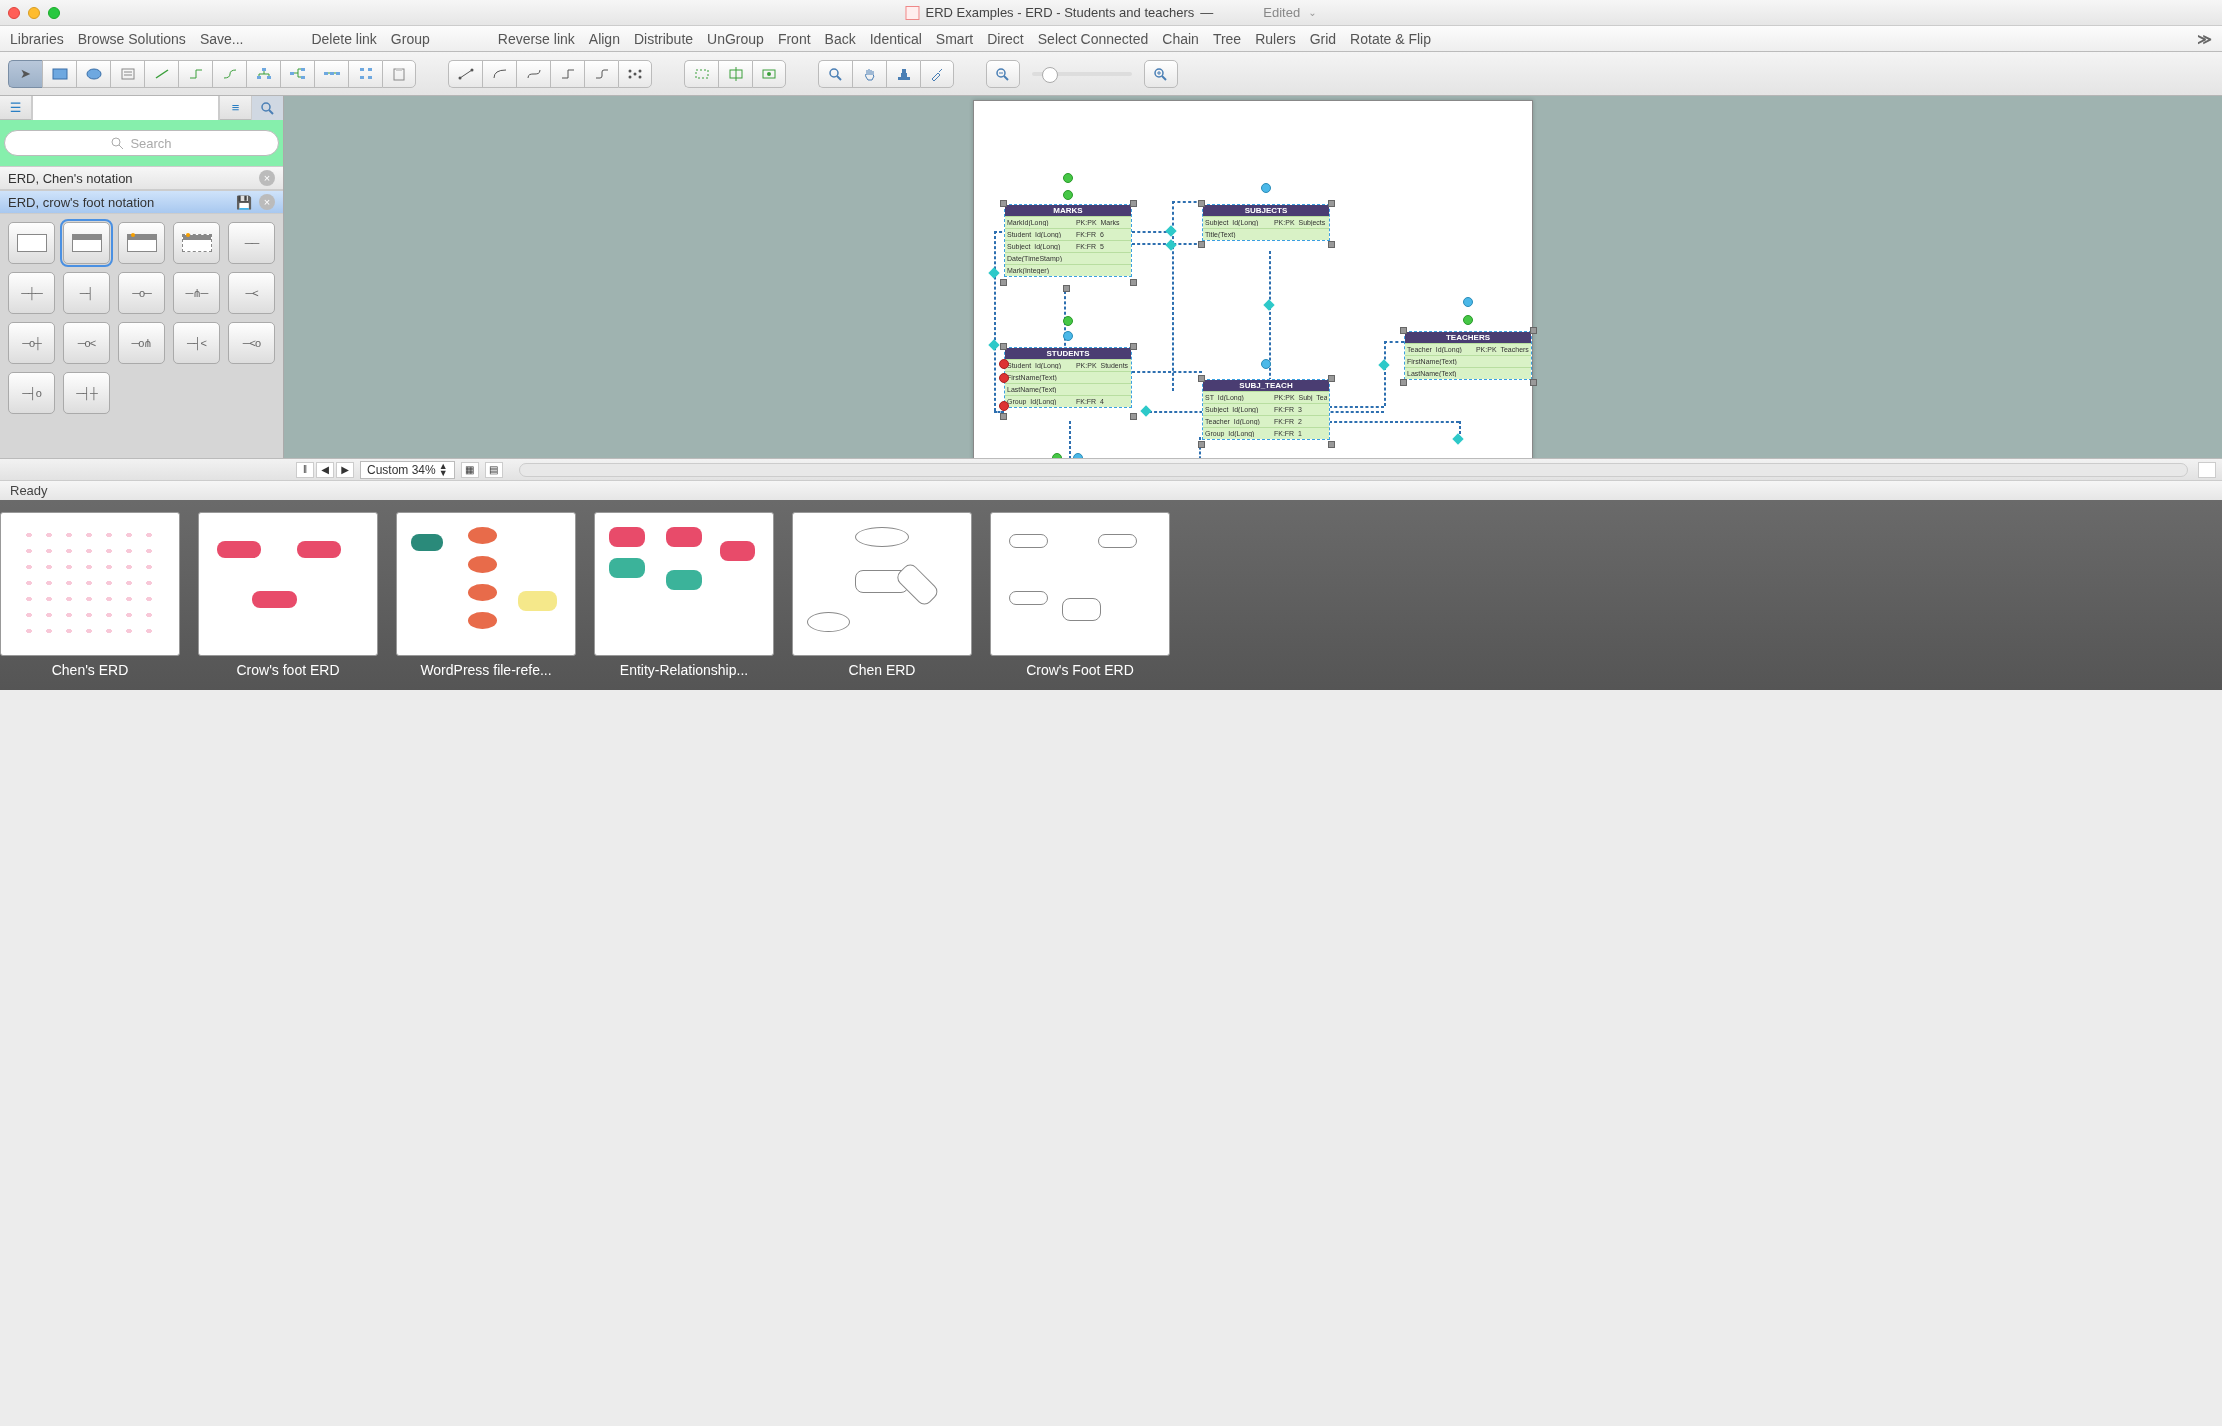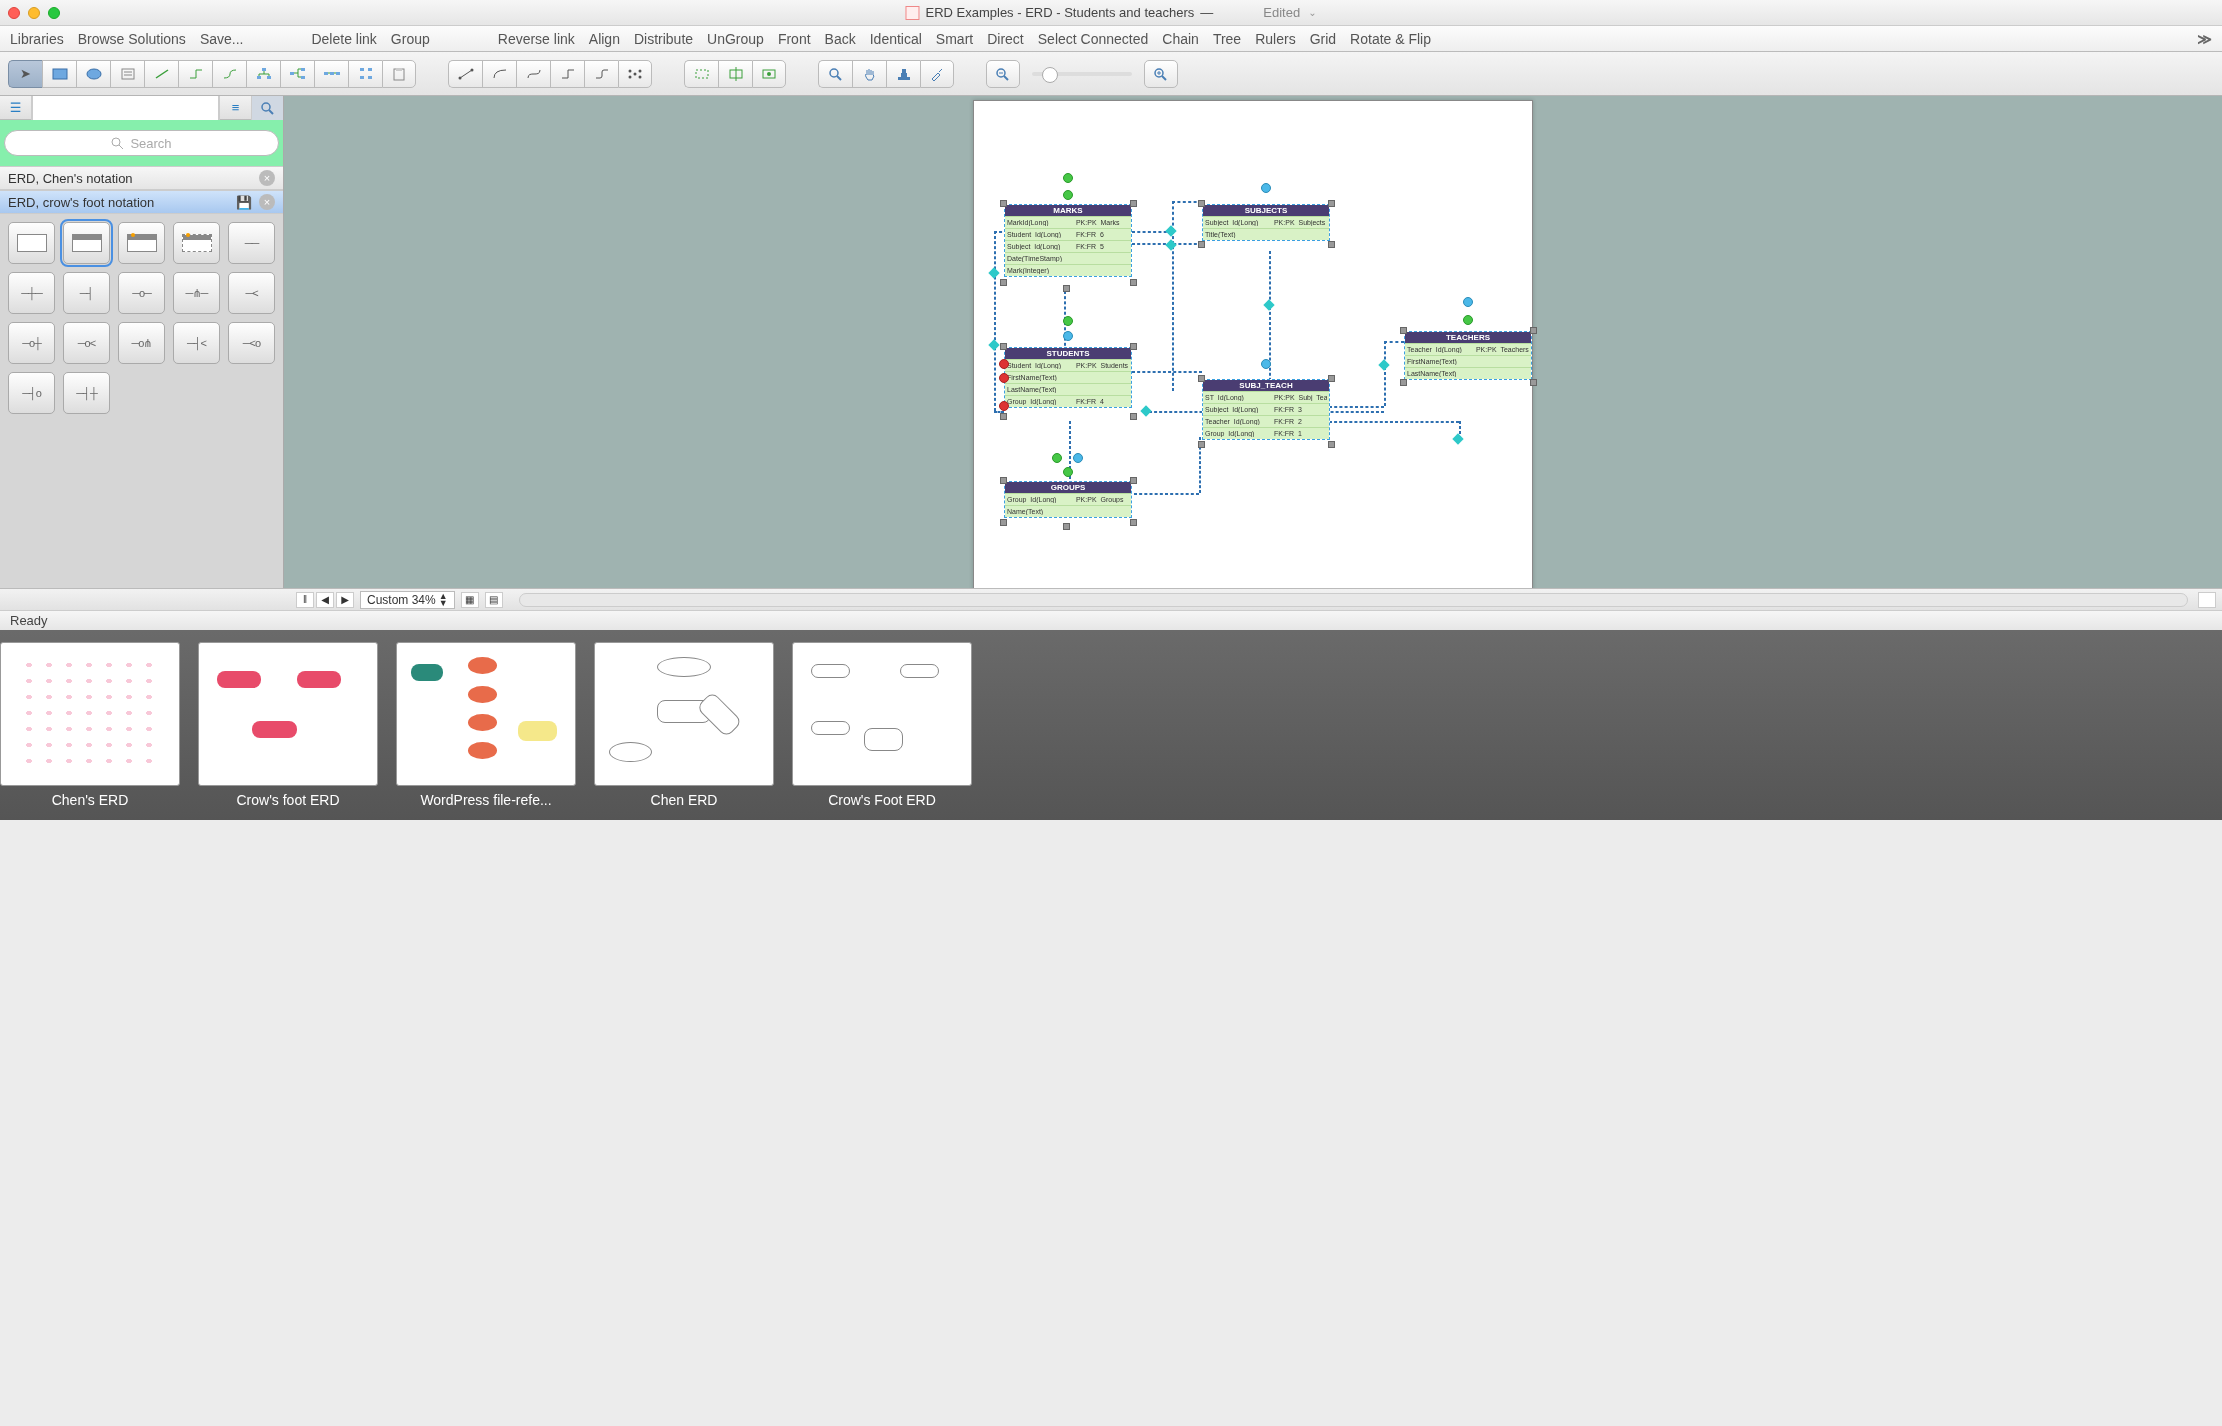--- a/index.html
+++ b/index.html
@@ -71,21 +71,21 @@
 .bottom-strip .navb{width:18px;height:16px;border:1px solid #ccc;background:#fff;display:flex;align-items:center;justify-content:center;font-size:10px;}
 .bottom-strip .hscroll{flex:1;height:14px;background:#e8e8e8;border:1px solid #ccc;border-radius:7px;margin-left:10px;}
 .bottom-strip .fit{width:18px;height:16px;border:1px solid #ccc;background:#fff;margin-left:4px;}
 .status{height:20px;background:linear-gradient(#f6f6f6,#e6e6e6);border-top:1px solid #ccc;padding:2px 10px;font-size:13px;color:#444;}
 .gallery{height:190px;background:linear-gradient(#6a6a6a,#555);display:flex;gap:18px;padding:12px 0;overflow:hidden;}
 .thumb{width:180px;display:flex;flex-direction:column;align-items:center;gap:6px;}
 .thumb .img{flex:1;width:100%;background:#fff;border-radius:3px;border:1px solid #999;position:relative;overflow:hidden;}
 .thumb .lbl{color:#fff;font-size:14px;white-space:nowrap;overflow:hidden;text-overflow:ellipsis;max-width:100%;}
 .thumb .img .blob{position:absolute;border-radius:8px;}
 svg.ic{width:18px;height:14px;}
-.root{height:820px;display:flex;flex-direction:column;}
+.root{height:690px;display:flex;flex-direction:column;}
 </style>
 </head>
 <body>
 <div class="root">
 
 <div class="titlebar" data-interactable="false">
   <div class="traffic" data-interactable="false">
     <span class="tl-red" data-interactable="true"></span>
     <span class="tl-yel" data-interactable="true"></span>
     <span class="tl-grn" data-interactable="true"></span>
@@ -625,20 +625,30 @@
           <div class="blob" style="left:40%;top:10%;width:16%;height:12%;background:#e86b4a;border-radius:50%;"></div>
           <div class="blob" style="left:40%;top:30%;width:16%;height:12%;background:#e86b4a;border-radius:50%;"></div>
           <div class="blob" style="left:40%;top:50%;width:16%;height:12%;background:#e86b4a;border-radius:50%;"></div>
           <div class="blob" style="left:40%;top:70%;width:16%;height:12%;background:#e86b4a;border-radius:50%;"></div>
           <div class="blob" style="left:68%;top:55%;width:22%;height:14%;background:#f5e88a;"></div>
         </div>
     <div class="lbl" data-interactable="false">WordPress file-refe...</div>
   </div>
   <div class="thumb" data-interactable="true">
     <div class="img">
+          <div class="blob" style="left:8%;top:10%;width:20%;height:14%;background:#e84b6a;"></div>
+          <div class="blob" style="left:8%;top:32%;width:20%;height:14%;background:#3bb39a;"></div>
+          <div class="blob" style="left:40%;top:10%;width:20%;height:14%;background:#e84b6a;"></div>
+          <div class="blob" style="left:40%;top:40%;width:20%;height:14%;background:#3bb39a;"></div>
+          <div class="blob" style="left:70%;top:20%;width:20%;height:14%;background:#e84b6a;"></div>
+        </div>
+    <div class="lbl" data-interactable="false">Entity-Relationship...</div>
+  </div>
+  <div class="thumb" data-interactable="true">
+    <div class="img">
           <div class="blob" style="left:35%;top:10%;width:30%;height:14%;border:1px solid #888;background:#fff;border-radius:50%;"></div>
           <div class="blob" style="left:35%;top:40%;width:30%;height:16%;border:1px solid #888;background:#fff;"></div>
           <div class="blob" style="left:58%;top:42%;width:24%;height:16%;border:1px solid #888;background:#fff;transform:rotate(45deg);"></div>
           <div class="blob" style="left:8%;top:70%;width:24%;height:14%;border:1px solid #888;background:#fff;border-radius:50%;"></div>
         </div>
     <div class="lbl" data-interactable="false">Chen ERD</div>
   </div>
   <div class="thumb" data-interactable="true">
     <div class="img">
           <div class="blob" style="left:10%;top:15%;width:22%;height:10%;border:1px solid #888;"></div>

